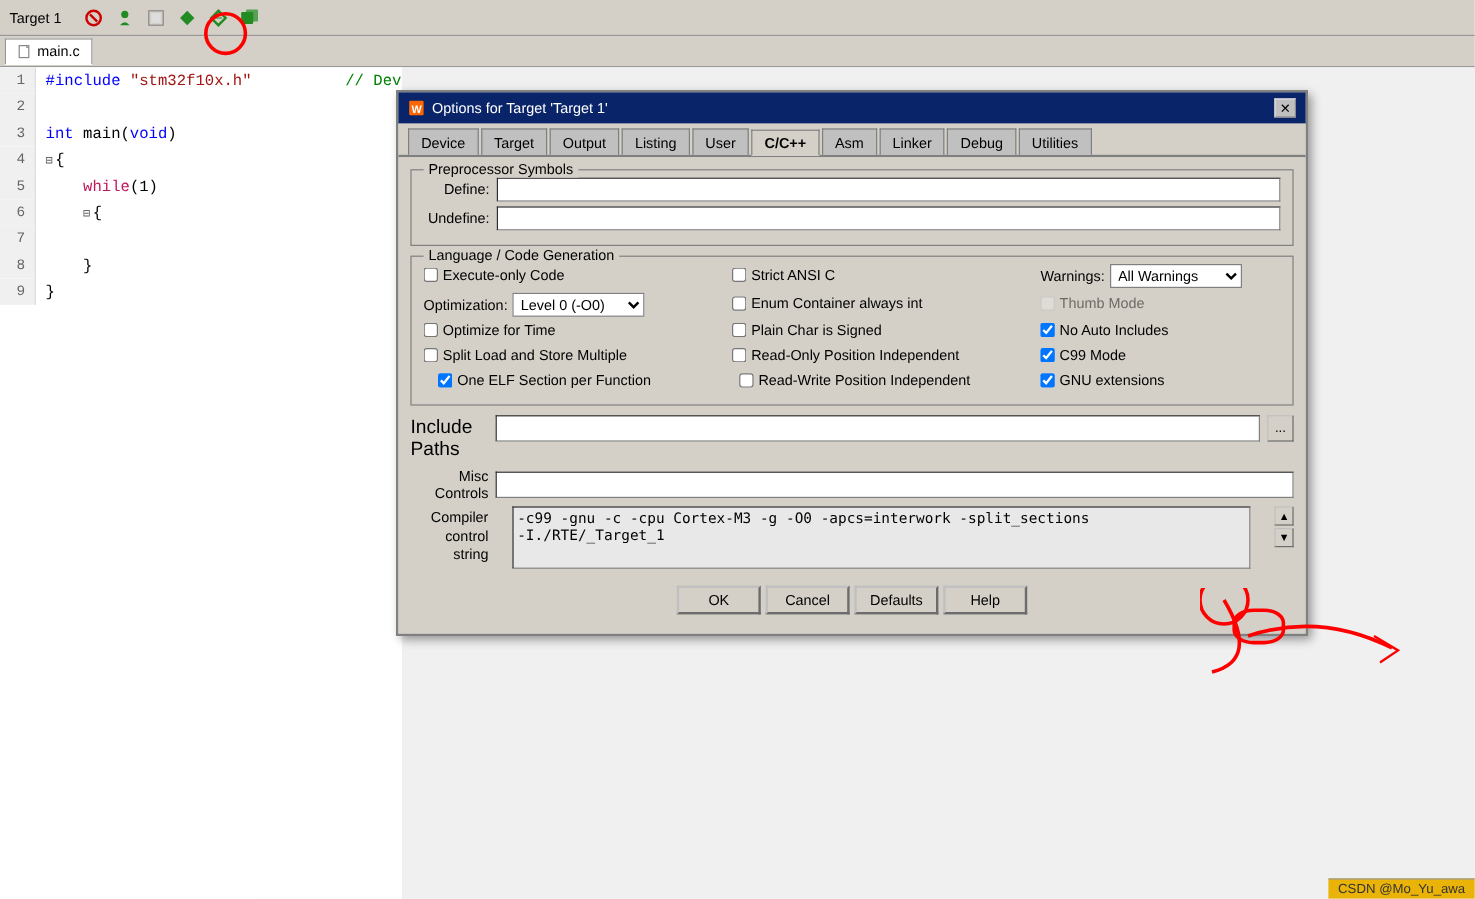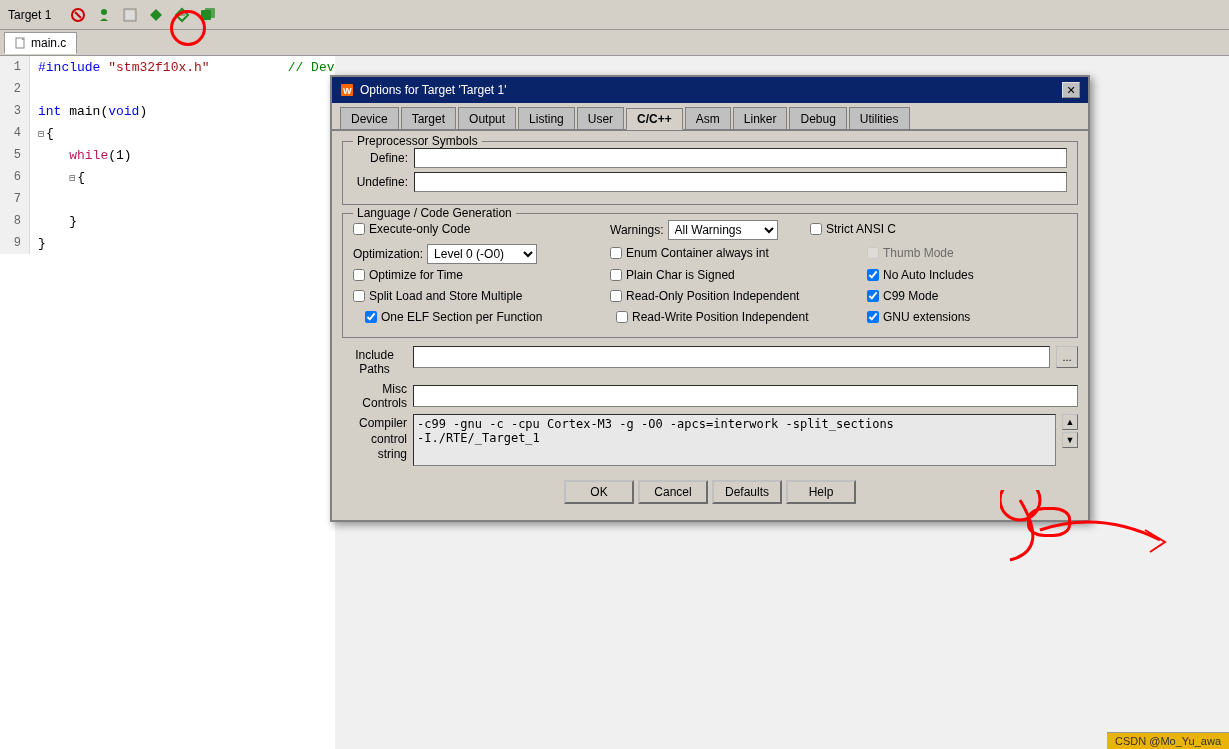--- a/index.html
+++ b/index.html
@@ -242,22 +242,22 @@
     
     .include-area {
       margin-bottom: 6px;
     }
     .include-row {
       display: flex;
       align-items: flex-start;
       gap: 6px;
     }
     .include-label {
-      text-align: center;
-      font-size: 12px;
+      text-align: left;
+      font-size: 16px;
       min-width: 65px;
       padding-top: 2px;
     }
     .include-input {
       flex: 1;
       height: 22px;
       border: 1px inset #808080;
       background: white;
       font-size: 12px;
       padding: 0 3px;
@@ -293,21 +293,21 @@
       font-size: 12px;
       padding: 0 3px;
     }
 
     .compiler-area {
       margin-bottom: 6px;
     }
     .compiler-row {
       display: flex;
       align-items: flex-start;
-      gap: 6px;
+      gap: 20px;
     }
     .compiler-label {
       text-align: right;
       font-size: 12px;
       min-width: 65px;
       padding-top: 2px;
       line-height: 1.3;
     }
     .compiler-textarea {
       flex: 1;
@@ -522,32 +522,32 @@
     <div class="group-box">
       <span class="group-box-title">Language / Code Generation</span>
 
       <div style="display:flex; align-items:center; margin-bottom:4px;">
         <div style="flex:1;">
           <div class="check-row">
             <input type="checkbox" style="">
             <span class="check-label">Execute-only Code</span>
           </div>
         </div>
+        <div style="flex:1;">
+          <div class="check-row">
+            <input type="checkbox" style="">
+            <span class="check-label">Strict ANSI C</span>
+          </div>
+        </div>
         <div style="display:flex; align-items:center; gap:4px; min-width:200px;">
           <span class="check-label">Warnings:</span>
           <select class="select-box" style="width:110px;">
             <option>All Warnings</option>
             <option>No Warnings</option>
           </select>
-        </div>
-        <div style="flex:1;">
-          <div class="check-row">
-            <input type="checkbox" style="">
-            <span class="check-label">Strict ANSI C</span>
-          </div>
         </div>
       </div>
 
       <div style="display:flex; align-items:center; margin-bottom:4px;">
         <div style="flex:1; display:flex; align-items:center; gap:4px;">
           <span class="opt-label">Optimization:</span>
           <select class="select-box" style="width:110px;">
             <option>Level 0 (-O0)</option>
             <option>Level 1 (-O1)</option>
             <option>Level 2 (-O2)</option>

